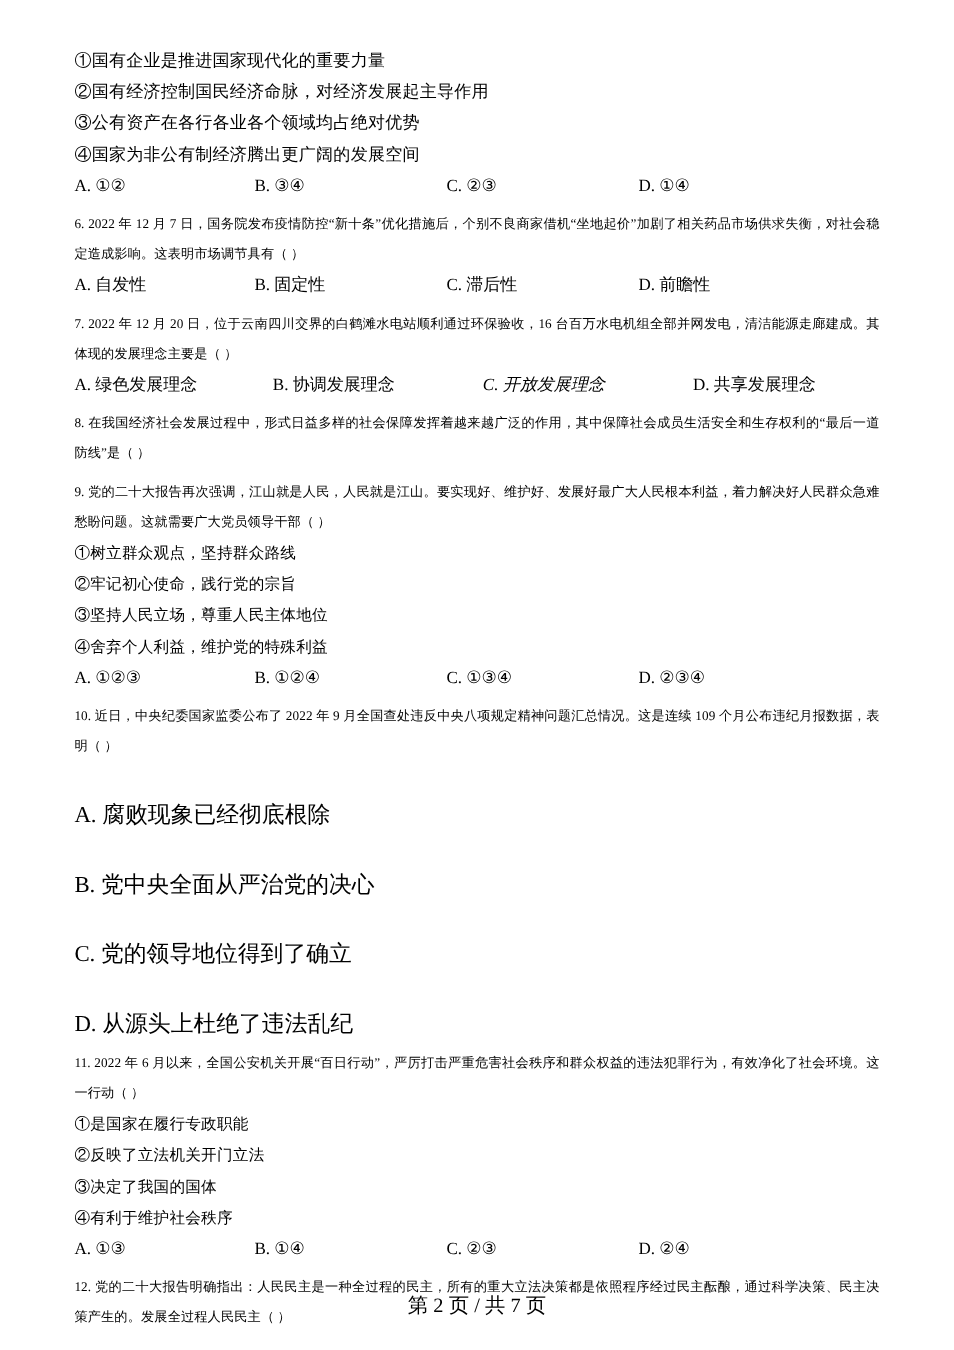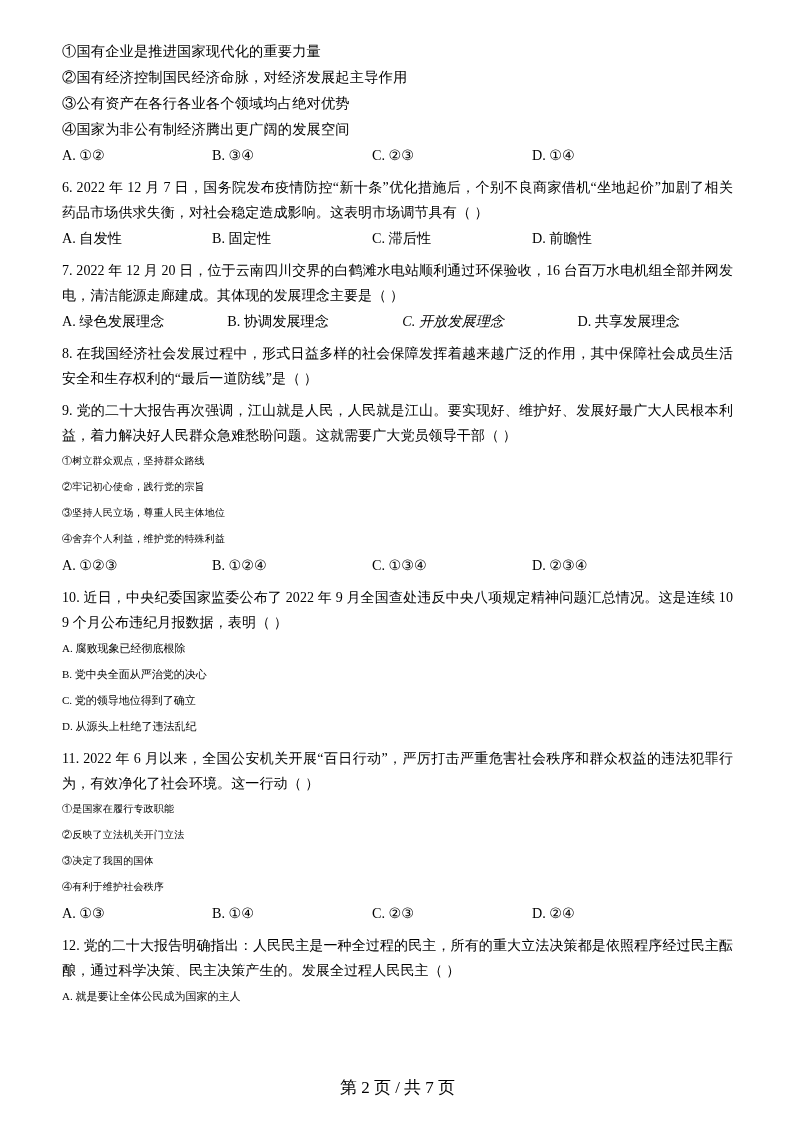--- a/index.html
+++ b/index.html
@@ -26,50 +26,51 @@
     margin: 0 0 2px 0;
   }
   .line {
     font-size: 14.2px;
     line-height: 26px;
     letter-spacing: 0.2px;
     white-space: pre-wrap;
     word-break: break-all;
   }
   .q-line {
-    font-size: 14px;
+    font-size: 11px;
     line-height: 25px;
     letter-spacing: 0.1px;
     text-align: justify;
     word-break: break-all;
   }
   .sub-line {
-    font-size: 10px;
+    font-size: 13px;
     line-height: 26px;
     letter-spacing: 0.2px;
   }
   .opts {
     display: flex;
     font-size: 14.2px;
     line-height: 26px;
     margin: 0;
   }
   .opts > span {
     display: inline-block;
   }
   .opt-a { width: 150px; }
   .opt-b { width: 160px; }
   .opt-c { width: 160px; }
   .opt-d { width: 160px; }
   .opts-wide .opt-a { width: 170px; }
   .opts-wide .opt-b { width: 180px; }
   .opts-wide .opt-c { width: 180px; font-style: italic; }
   .opt-line {
-    font-size: 11px;
+    font-size: 19px;
     line-height: 26px;
+    margin-top: 32px;
   }
   .gap-sm { height: 5px; }
   .footer {
     position: absolute;
     left: 0;
     right: 0;
     bottom: 26px;
     text-align: center;
     font-size: 17px;
     color: #000;

